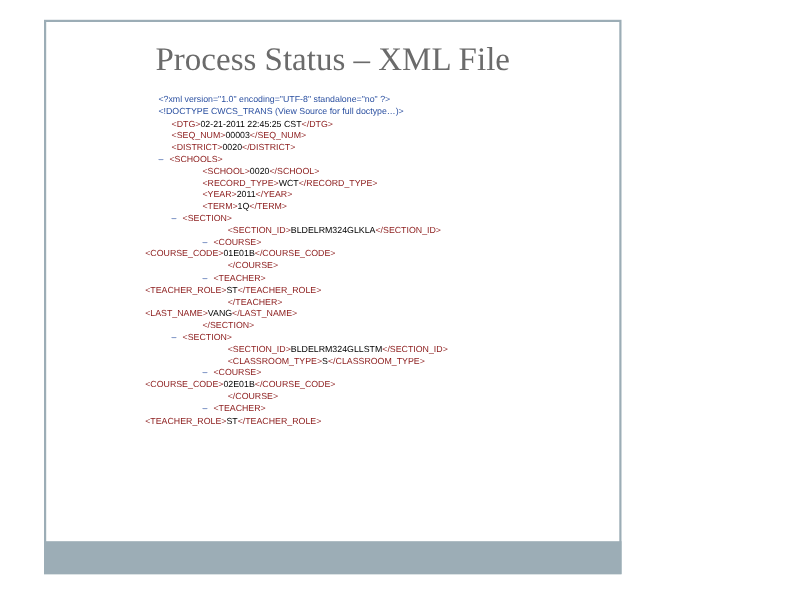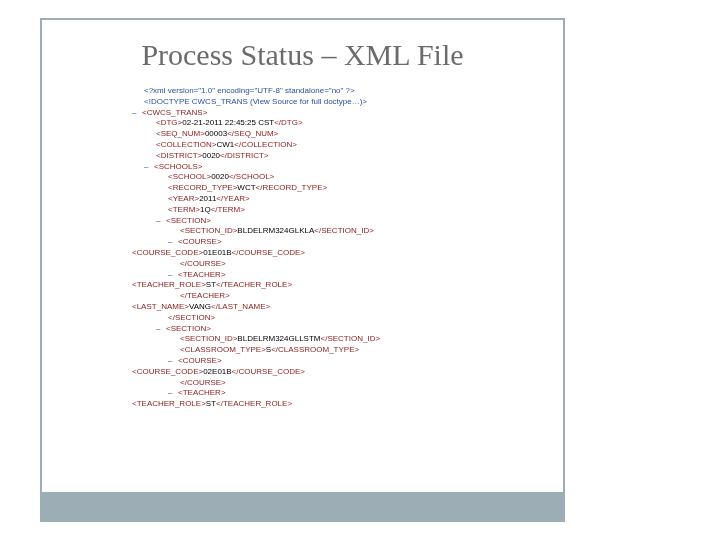--- a/index.html
+++ b/index.html
@@ -52,39 +52,37 @@
     white-space: nowrap;
   }
   .tag { color: #8B1A1A; }
   .val { color: #000; font-weight: 400; }
   .decl { color: #2a4fa0; }
   .doctype { color: #2a4fa0; }
   .tog { color: #2a4fa0; display: inline-block; width: 10px; }
   .ind0 { margin-left: 0; }
   .ind1 { margin-left: 12px; }
   .ind2 { margin-left: 24px; }
-  .ind3 { margin-left: 36px; }
-  .ind4 { margin-left: 48px; }
+  .ind3 { margin-left: 52px; }
+  .ind4 { margin-left: 75px; }
   .ind5 { }
   .row { display: block; }
 </style>
 </head>
 <body>
 
 <div class="slide">
   <div class="frame">
     <h1 class="title">Process Status – XML File</h1>
 
     <div class="xml">
       <span class="row ind1"><span class="decl">&lt;?xml version="1.0" encoding="UTF-8" standalone="no" ?&gt;</span></span>
       <span class="row ind1"><span class="doctype">&lt;!DOCTYPE CWCS_TRANS (View Source for full doctype…)&gt;</span></span>
-      <span class="row ind0"><span class="tog">–</span><span class="tag">&lt;CWCS_TRANS&gt;</span></span>
       <span class="row ind2"><span class="tag">&lt;DTG&gt;</span><span class="val">02-21-2011 22:45:25 CST</span><span class="tag">&lt;/DTG&gt;</span></span>
       <span class="row ind2"><span class="tag">&lt;SEQ_NUM&gt;</span><span class="val">00003</span><span class="tag">&lt;/SEQ_NUM&gt;</span></span>
-      <span class="row ind2"><span class="tag">&lt;COLLECTION&gt;</span><span class="val">CW1</span><span class="tag">&lt;/COLLECTION&gt;</span></span>
       <span class="row ind2"><span class="tag">&lt;DISTRICT&gt;</span><span class="val">0020</span><span class="tag">&lt;/DISTRICT&gt;</span></span>
       <span class="row ind1"><span class="tog">–</span><span class="tag">&lt;SCHOOLS&gt;</span></span>
       <span class="row ind3"><span class="tag">&lt;SCHOOL&gt;</span><span class="val">0020</span><span class="tag">&lt;/SCHOOL&gt;</span></span>
       <span class="row ind3"><span class="tag">&lt;RECORD_TYPE&gt;</span><span class="val">WCT</span><span class="tag">&lt;/RECORD_TYPE&gt;</span></span>
       <span class="row ind3"><span class="tag">&lt;YEAR&gt;</span><span class="val">2011</span><span class="tag">&lt;/YEAR&gt;</span></span>
       <span class="row ind3"><span class="tag">&lt;TERM&gt;</span><span class="val">1Q</span><span class="tag">&lt;/TERM&gt;</span></span>
       <span class="row ind2"><span class="tog">–</span><span class="tag">&lt;SECTION&gt;</span></span>
       <span class="row ind4"><span class="tag">&lt;SECTION_ID&gt;</span><span class="val">BLDELRM324GLKLA</span><span class="tag">&lt;/SECTION_ID&gt;</span></span>
       <span class="row ind3"><span class="tog">–</span><span class="tag">&lt;COURSE&gt;</span></span>
       <span class="row ind5"><span class="tag">&lt;COURSE_CODE&gt;</span><span class="val">01E01B</span><span class="tag">&lt;/COURSE_CODE&gt;</span></span>

